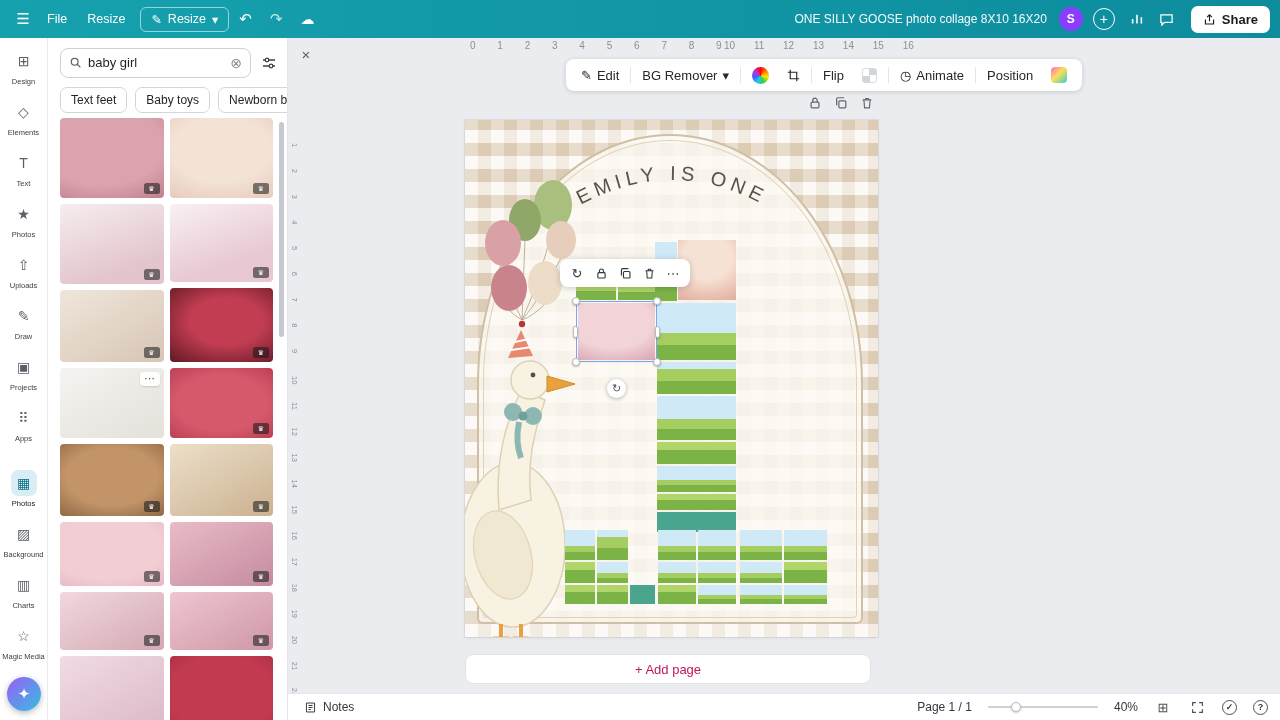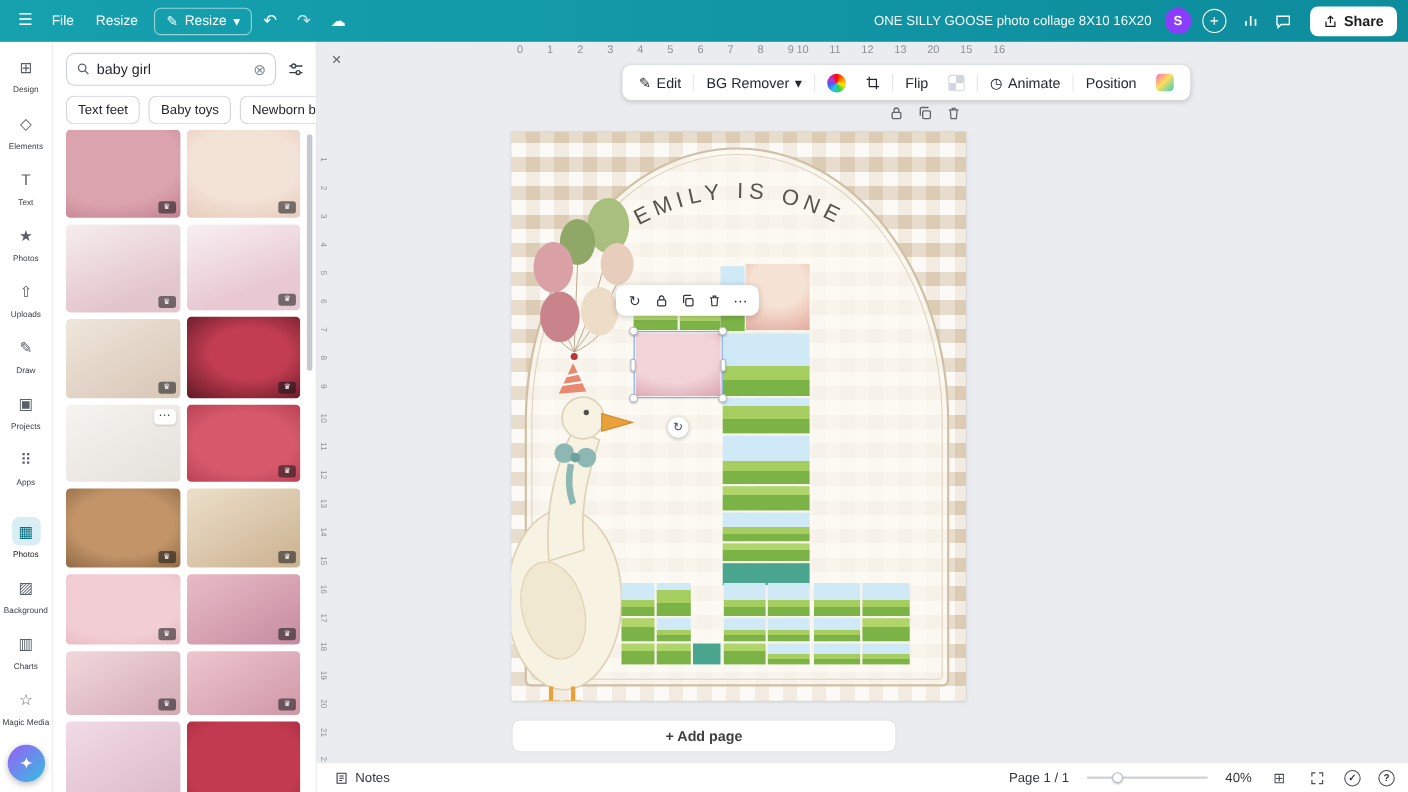--- a/index.html
+++ b/index.html
@@ -124,22 +124,22 @@
   .sel-box{position:absolute;left:111px;top:181px;width:81px;height:61px;border:1.6px solid #74a7f8;z-index:4}
   .h-dot{position:absolute;width:8px;height:8px;border-radius:50%;background:#fff;border:1px solid #b4bac2;
     box-shadow:0 1px 2px rgba(0,0,0,.25)}
   .h-pill{position:absolute;width:5px;height:12px;border-radius:3px;background:#fff;border:1px solid #b4bac2;
     box-shadow:0 1px 2px rgba(0,0,0,.25)}
   .sel-toolbar{position:absolute;left:95px;top:139px;height:28px;display:flex;align-items:center;gap:2px;background:#fff;
     border-radius:8px;box-shadow:0 1px 6px rgba(16,24,32,.22);padding:0 6px;color:#33383e;z-index:6}
   .st-btn{width:22px;height:22px;display:flex;align-items:center;justify-content:center;font-size:13px}
   .rot-handle{position:absolute;left:142px;top:259px;width:19px;height:19px;border-radius:50%;background:#fff;
     box-shadow:0 1px 4px rgba(0,0,0,.28);display:flex;align-items:center;justify-content:center;font-size:11px;color:#4a4f55;z-index:6}
-  .add-page{position:absolute;left:178px;top:617px;width:348px;height:28px;background:#fff;border-radius:7px;display:flex;
-    align-items:center;justify-content:center;font-size:13px;font-weight:700;color:#404040;box-shadow:0 0 0 1px rgba(0,0,0,.04)}
+  .add-page{position:absolute;left:178px;top:617px;width:404px;height:28px;background:#fff;border-radius:7px;display:flex;
+    align-items:center;justify-content:center;font-size:13px;font-weight:400;color:#be185d;box-shadow:0 0 0 1px rgba(0,0,0,.04)}
 
   
   .statusbar{position:absolute;left:288px;right:0;bottom:0;height:27px;background:#fff;border-top:1px solid #e6e8ea;z-index:45;
     display:flex;align-items:center;padding:0 12px 0 16px;font-size:12px;color:#33373c}
   .notes-btn{display:flex;align-items:flex-end;gap:6px;color:#33373c}
   .sb-right{margin-left:auto;display:flex;align-items:center;gap:16px}
   .zoom-track{position:relative;width:110px;height:2px;border-radius:1px;background:#cdd1d6}
   .zoom-knob{position:absolute;left:21%;top:-4px;width:10px;height:10px;border-radius:50%;background:#fff;
     border:1px solid #b6bcc3;box-shadow:0 1px 2px rgba(0,0,0,.2)}
   .sb-ic{width:18px;height:18px;display:flex;align-items:center;justify-content:center;color:#4a4f55;font-size:13px}
@@ -314,21 +314,21 @@
       </div>
     </div>
     <div class="panel-scrollbar"></div>
   </aside>
 
   <main class="canvas-area">
     <span class="close-panel">×</span>
 
     <div class="ruler-h">
       <span class="rh1">0 1 2 3 4 5 6 7 8 9</span>
-      <span class="rh2">10 11 12 13 20 15 16</span>
+      <span class="rh2">10 11 12 13 14 15 16</span>
     </div>
     <div class="ruler-v">
       <span class="rv1">1 2 3 4 5 6 7 8 9</span>
       <span class="rv2">10 11 12 13 14 15 16 17 18 19 20 21 22</span>
     </div>
 
     <div class="ctx-toolbar">
       <span class="ct-btn">
         <span class="ct-ic">✎</span>
         <span>Edit</span>

